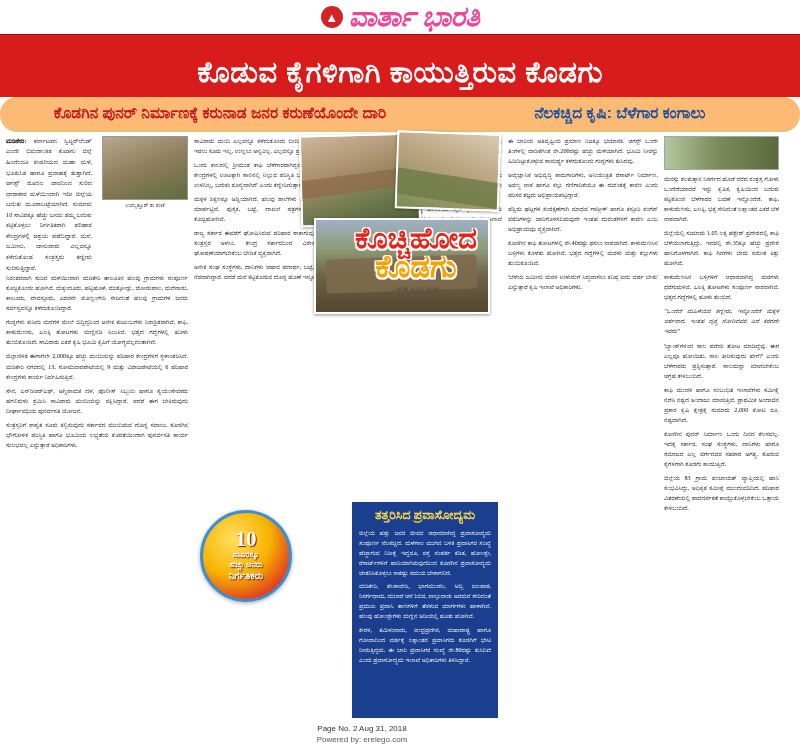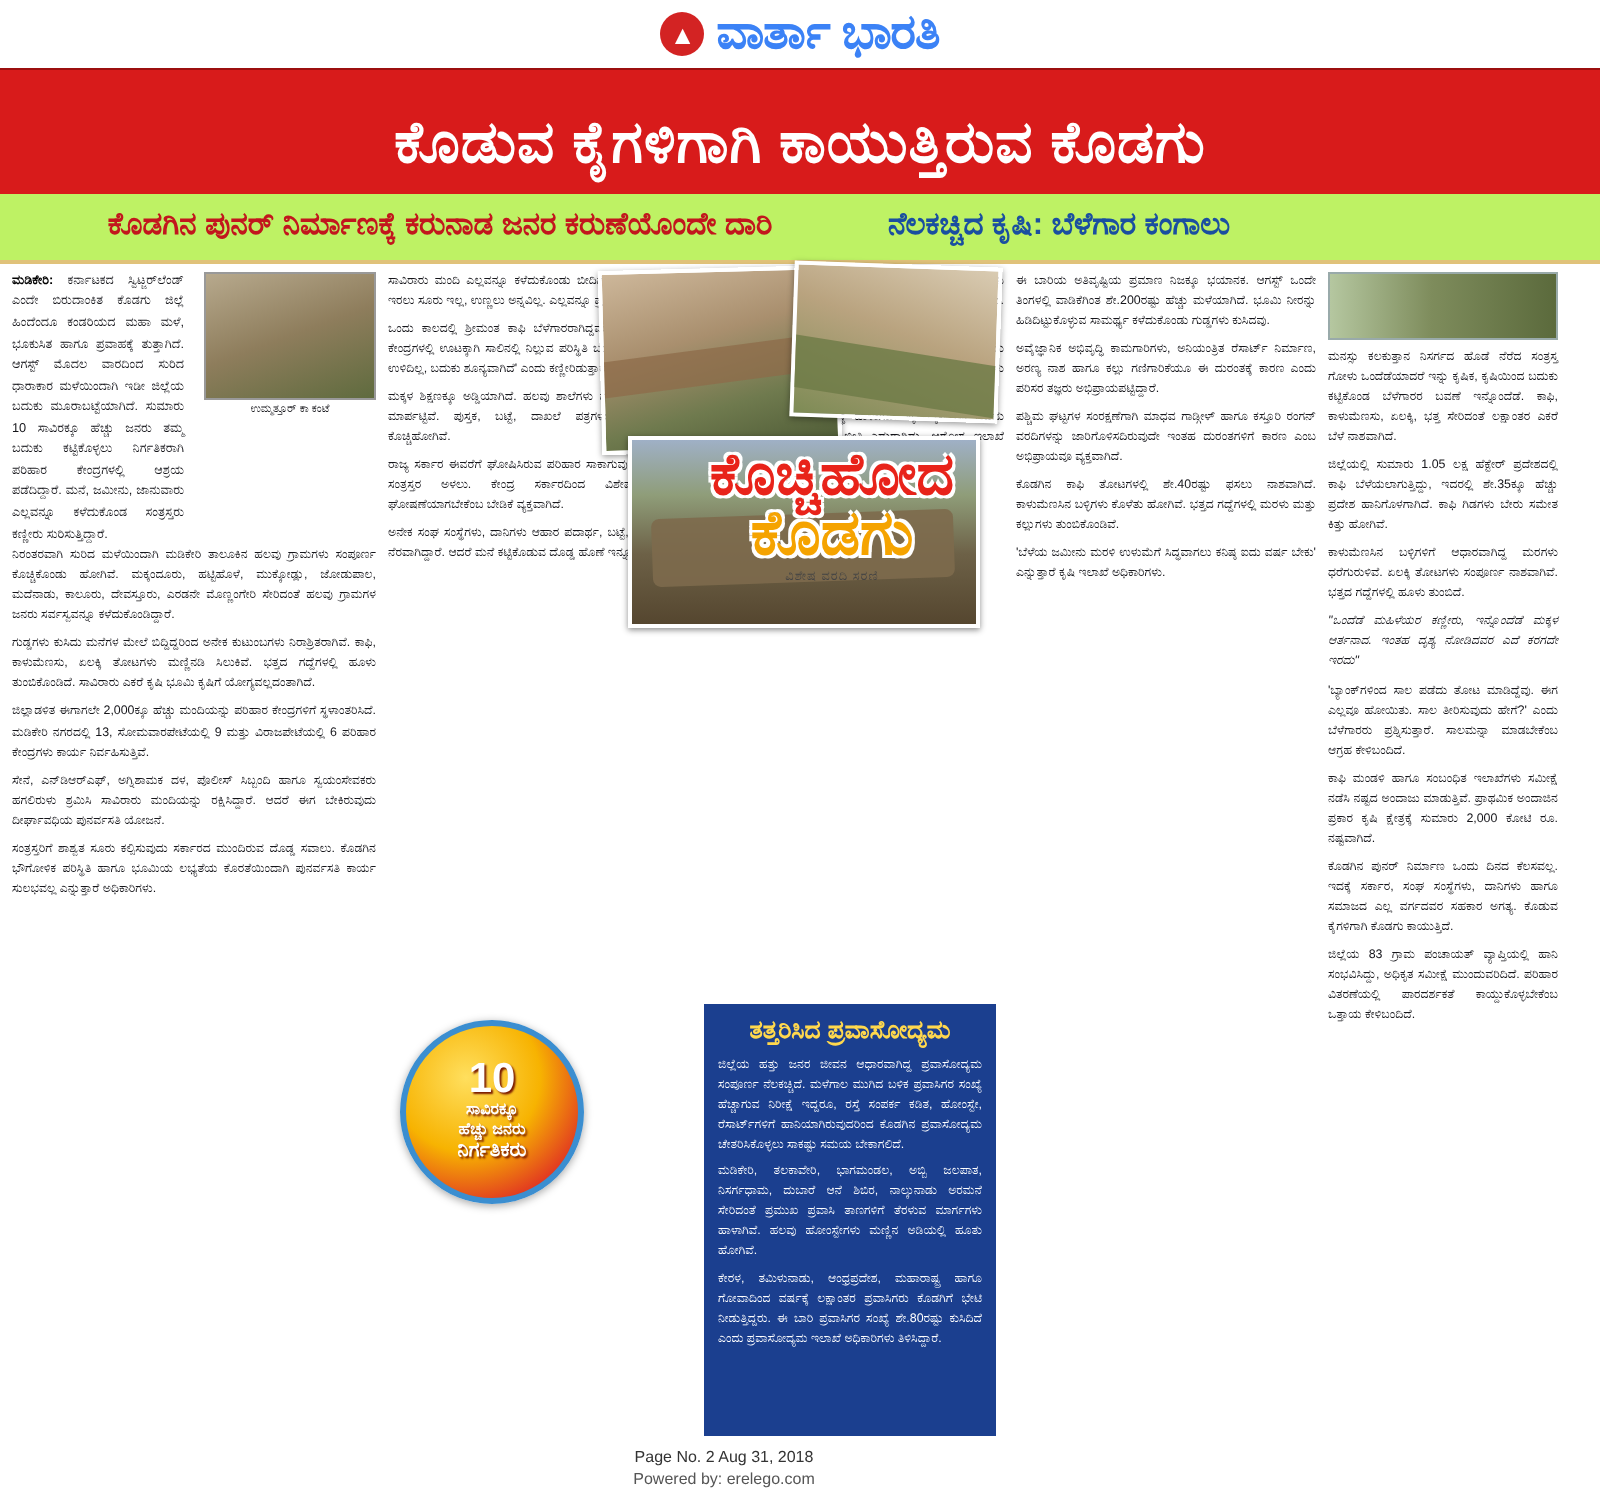--- a/index.html
+++ b/index.html
@@ -20,69 +20,72 @@
     background:#ffffff;
   }
   .logo-wrap { display:flex; align-items:center; gap:6px; }
   .logo-mark {
     width:22px;height:22px;border-radius:50%;
     background:#d32323;
     display:flex;align-items:center;justify-content:center;
     color:#fff;font-size:13px;font-weight:bold;
   }
   .logo-text {
-    font-size:24px; font-weight:bold; color:#3b82f6;
+    font-size:28px; font-weight:bold; color:#ec4899;
     letter-spacing:-0.5px;
+    font-style:italic;
   }
 
   
   .headline-band {
     background:#d81b1b;
     color:#ffffff;
     text-align:center;
     padding:22px 0 8px 0;
     font-size:29px;
     font-weight:bold;
     letter-spacing:0.5px;
     line-height:1.1;
     border-top:1px solid #9c0f0f;
   }
 
   
   .subhead-row {
     display:flex;
-    background:#bef264;
+    background:#fdba74;
     border-bottom:2px solid #e0c27a;
+    border-radius:17px;
   }
   .subhead-left {
     flex: 0 0 55%;
     text-align:center;
     padding:6px 4px;
     color:#c2161d;
     font-size:15.5px;
     font-weight:bold;
     line-height:1.35;
   }
   .subhead-right {
     flex: 1;
-    text-align:left;
+    text-align:center;
     padding:6px 4px;
     color:#1a4fa0;
     font-size:15.5px;
     font-weight:bold;
     line-height:1.35;
   }
 
   
   .body-area {
     position:relative;
     display:flex;
     padding:4px 21px 0 6px;
     gap:6px;
     height:560px;
+    font-family:Liberation Serif, serif;
   }
 
   .col { font-size:6.2px; line-height:1.62; text-align:justify; color:#15151a; }
   .col p { margin:0 0 4px 0; }
 
   .colA { flex:0 0 182px; }
   .colB { flex:0 0 150px; position:relative;}
   .colC { flex:0 0 152px; position:relative;}
   .colD { flex:0 0 150px; }
   .colE { flex:1; }

